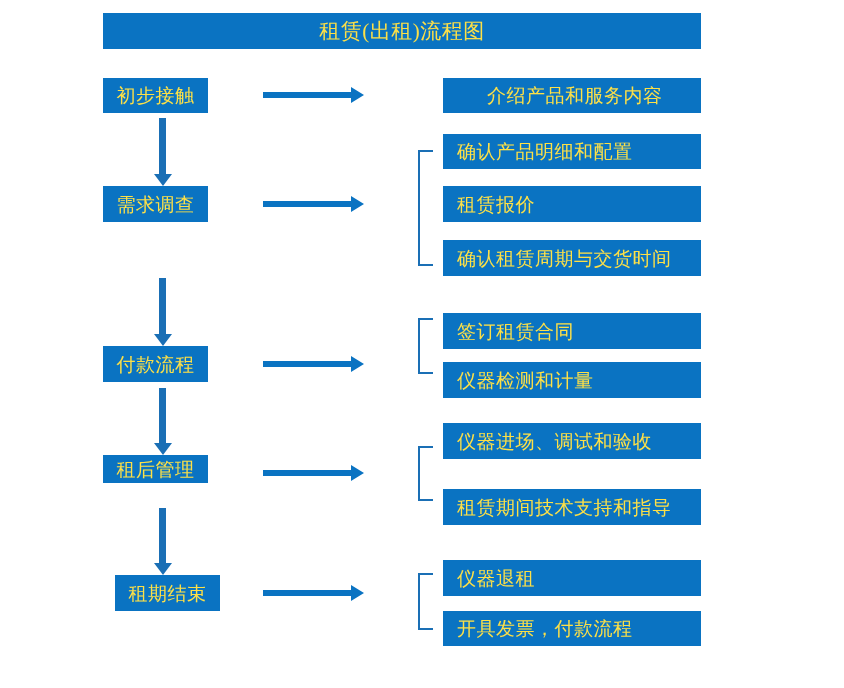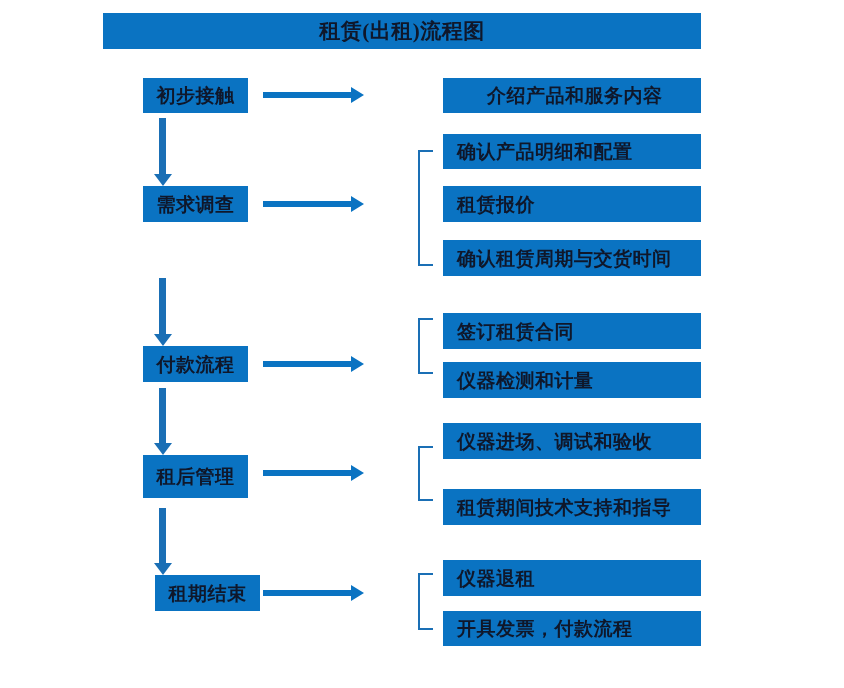--- a/index.html
+++ b/index.html
@@ -14,37 +14,36 @@
   #canvas {
     position: relative;
     width: 844px;
     height: 688px;
     background: #ffffff;
     overflow: hidden;
   }
   .box {
     position: absolute;
     background: #0a73c2;
-    color: #0f172a;
-    font-weight: bold;
+    color: #fde047;
+    font-weight: normal;
     display: flex;
     align-items: center;
     box-sizing: border-box;
     letter-spacing: 0.5px;
     line-height: 1;
     white-space: nowrap;
   }
   .title-box {
     justify-content: center;
     font-size: 21px;
   }
   .stage-box {
     justify-content: center;
     font-size: 19px;
-    margin-left: 40px;
   }
   .detail-box {
     justify-content: flex-start;
     padding-left: 14px;
     font-size: 19px;
   }
   
   .h-arrow {
     position: absolute;
     height: 20px;
@@ -103,21 +102,21 @@
 <div id="canvas">
 
   <div class="box title-box" style="left:103px; top:13px; width:598px; height:36px;">租赁(出租)流程图</div>
 
   <div class="box stage-box" style="left:103px; top:78px; width:105px; height:35px;">初步接触</div>
 
   <div class="box stage-box" style="left:103px; top:186px; width:105px; height:36px;">需求调查</div>
 
   <div class="box stage-box" style="left:103px; top:346px; width:105px; height:36px;">付款流程</div>
 
-  <div class="box stage-box" style="left:103px; top:455px; width:105px; height:43px;">租后管理</div>
+  <div class="box stage-box" style="left:103px; top:455px; width:105px; height:28px;">租后管理</div>
 
   <div class="box stage-box" style="left:115px; top:575px; width:105px; height:36px;">租期结束</div>
 
   <div class="v-arrow" style="left:152px; top:118px; height:68px;">
     <div class="shaft" style="height:56px;"></div>
     <div class="head" style="top:56px;"></div>
   </div>
 
   <div class="v-arrow" style="left:152px; top:278px; height:68px;">
     <div class="shaft" style="height:56px;"></div>

